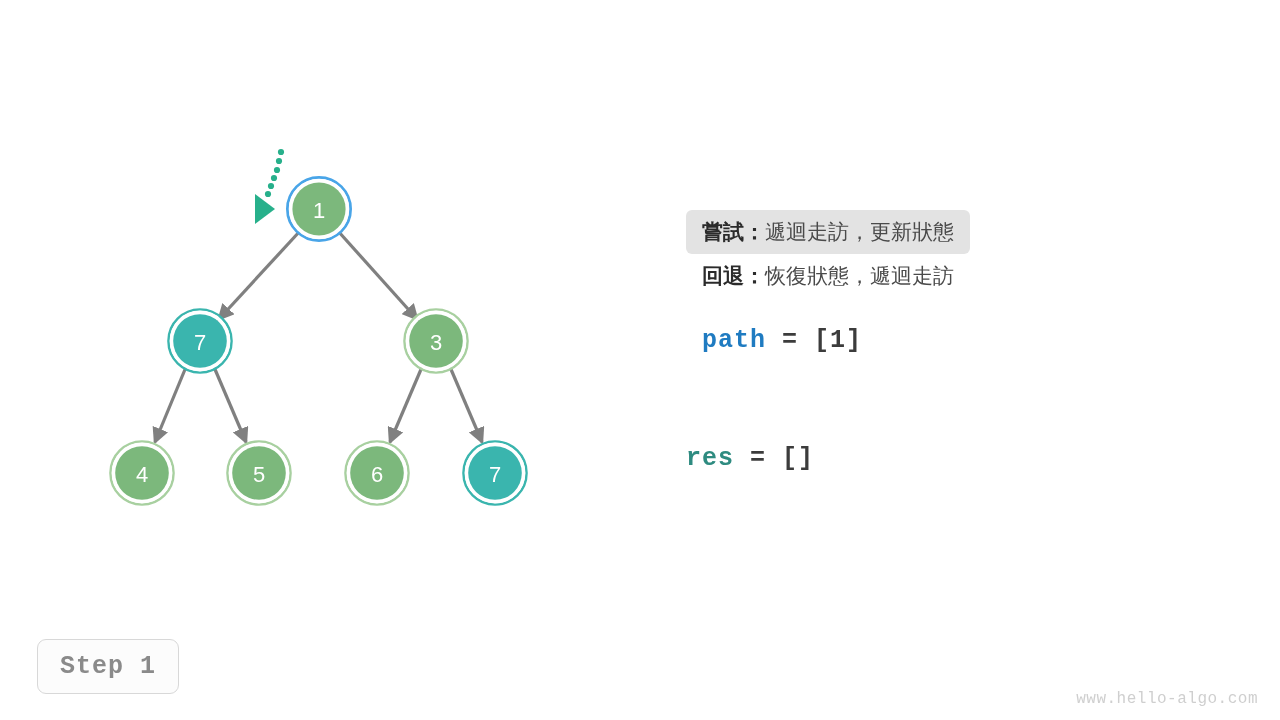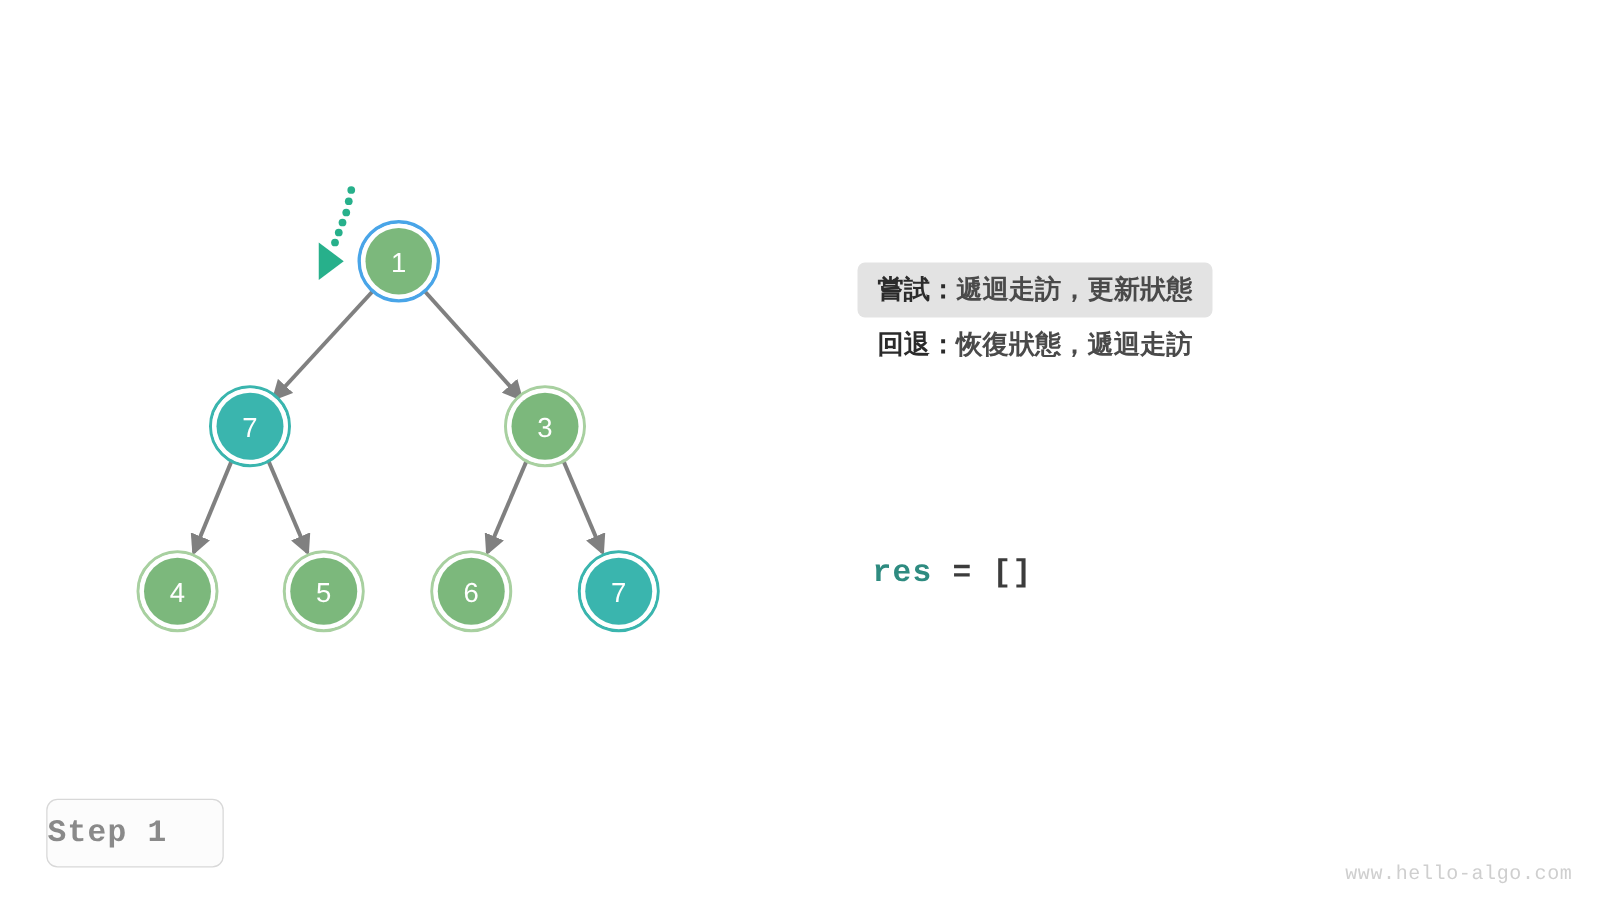--- a/index.html
+++ b/index.html
@@ -59,53 +59,54 @@
   }
   .caption-row.highlight {
     background: #e3e3e3;
   }
   .caption-row .lead {
     font-weight: bold;
     color: #2b2b2b;
     text-align: center;
   }
   .caption-row .body {
-    font-weight: bold;
+    font-weight: normal;
     color: #4a4a4a;
     text-align: right;
   }
 
   .var-line {
     font-family: "Liberation Mono", monospace;
     font-size: 25px;
     font-weight: bold;
     letter-spacing: 1px;
     white-space: nowrap;
     line-height: 1;
   }
   .var-line .vname-path { color: #1f7bc1; }
   .var-line .vname-res  { color: #2e8b80; }
   .var-line .vval       { color: #3c3c3c; }
 
   #path-line { position: absolute; left: 16px; top: 118px; }
-  #res-line  { position: absolute; left: 12px; top: 236px; text-align: right; }
+  #res-line  { position: absolute; left: 0; top: 236px; text-align: right; }
 
   
   #step-badge {
     position: absolute;
     left: 37px;
     top: 639px;
     width: 142px;
     height: 55px;
     box-sizing: border-box;
     border: 1.5px solid #d8d8d8;
     border-radius: 9px;
     background: #fcfcfc;
     display: flex;
     align-items: center;
+    justify-content: center;
   }
   #step-badge .step-text {
     font-family: "Liberation Mono", monospace;
     font-size: 25px;
     font-weight: bold;
     color: #8a8a8a;
     letter-spacing: 1px;
   }
 
   
@@ -206,20 +207,23 @@
   <div id="panel">
 
     <div class="caption-row highlight">
       <span class="lead">嘗試：</span><span class="body">遞迴走訪，更新狀態</span>
     </div>
 
     <div class="caption-row">
       <span class="lead">回退：</span><span class="body">恢復狀態，遞迴走訪</span>
     </div>
 
+    <div class="var-line" id="path-line">
+      <span class="vname-path">path</span><span class="vval">&nbsp;</span><span class="vval">=</span><span class="vval">&nbsp;</span><span class="vval">[1]</span>
+    </div>
 
     <div class="var-line" id="res-line">
       <span class="vname-res">res</span><span class="vval">&nbsp;</span><span class="vval">=</span><span class="vval">&nbsp;</span><span class="vval">[]</span>
     </div>
 
   </div>
 
   <div id="step-badge">
     <span class="step-text">Step 1</span>
   </div>

